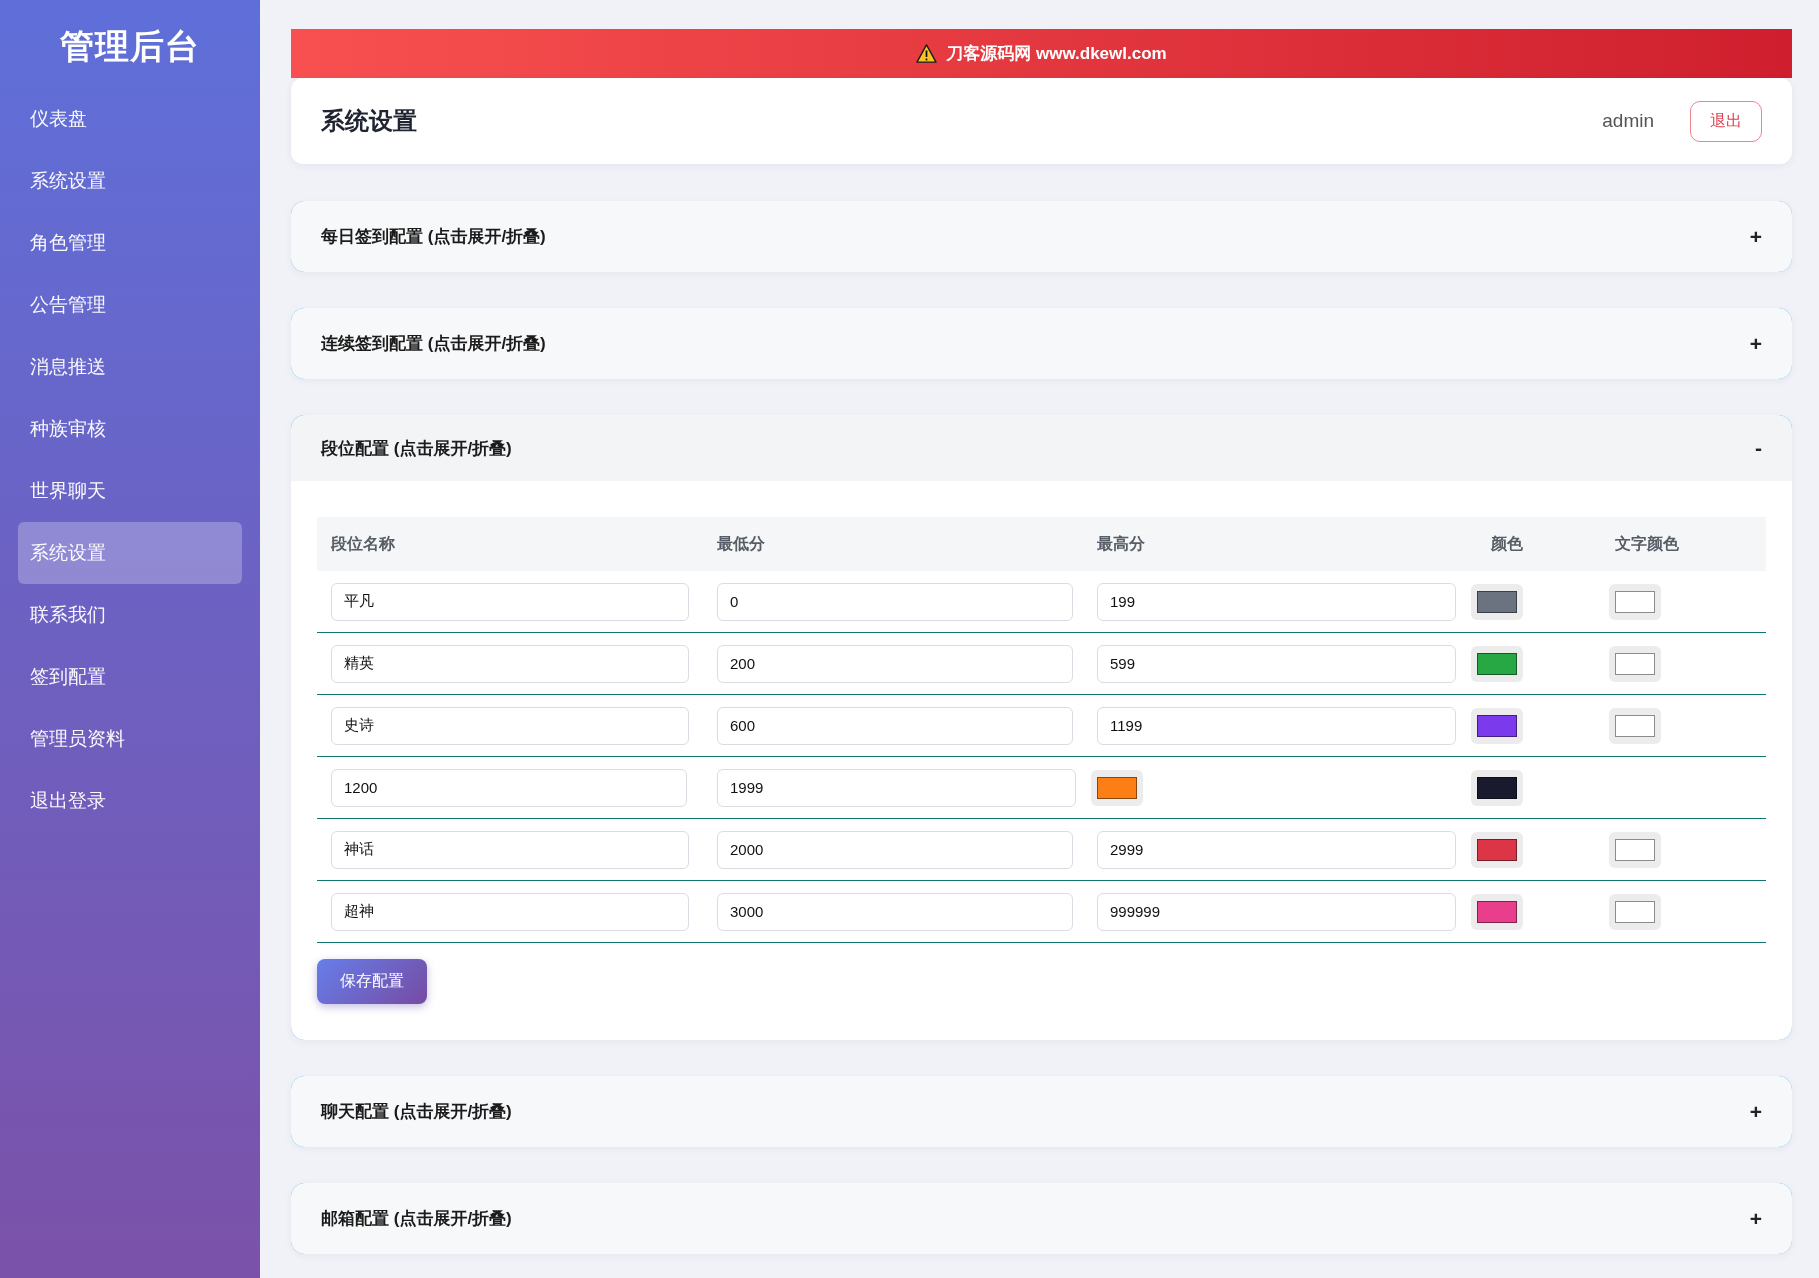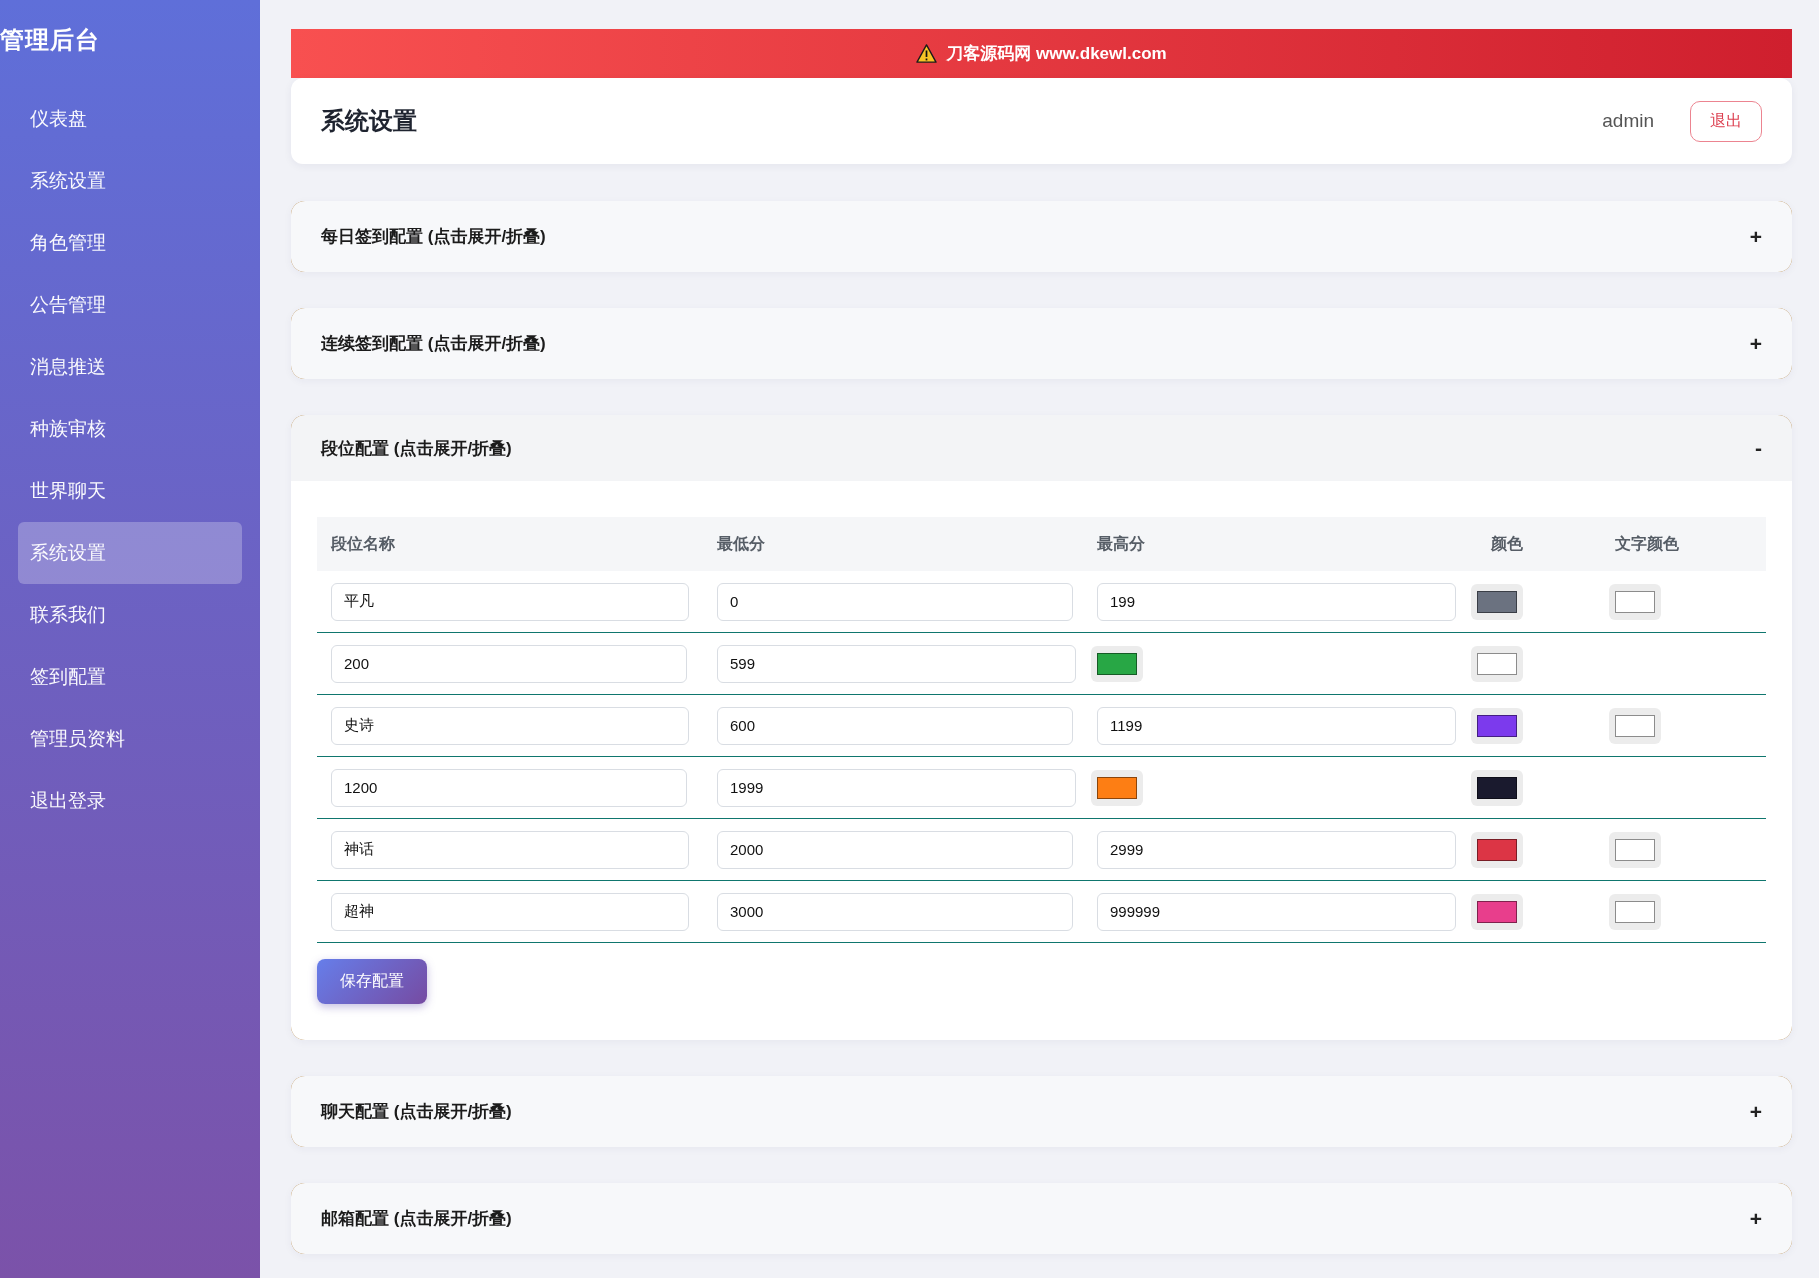--- a/index.html
+++ b/index.html
@@ -9,21 +9,21 @@
     background: #f1f2f7;
     display: flex;
   }
   
   .sidebar {
     width: 260px; height: 1278px; flex: 0 0 260px;
     background: linear-gradient(180deg, #5f6fd9 0%, #7b52a9 100%);
     color: #fff;
   }
   .sidebar-title {
-    text-align: left; font-size: 24px; font-weight: bold;
+    text-align: center; font-size: 34px; font-weight: bold;
     padding-top: 24px; height: 88px; letter-spacing: 1px;
   }
   .nav-item {
     margin: 0 18px; height: 62px; display: flex; align-items: center;
     padding-left: 12px; border-radius: 6px; cursor: pointer;
     font-size: 19px; color: rgba(255,255,255,0.96);
   }
   .nav-item.active { background: rgba(255,255,255,0.25); }
   
   .main { flex: 1; padding: 29px 27px 0 31px; }
@@ -42,21 +42,21 @@
   .header-right { display: flex; align-items: center; gap: 36px; }
   .username { font-size: 19px; color: #555; }
   .logout-btn {
     background: #fff; color: #dc3d4e; border: 1px solid #ec8490;
     border-radius: 10px; padding: 9px 19px; font-size: 16px; cursor: pointer;
     font-family: inherit;
   }
   
   .section-card {
     border-radius: 14px; box-shadow: 0 2px 8px rgba(30,40,90,0.05);
-    margin-bottom: 36px; overflow: hidden; background: #a16207;
+    margin-bottom: 36px; overflow: hidden; background: #0ea5e9;
   }
   .section-header {
     height: 71px; display: flex; align-items: center; justify-content: space-between;
     padding: 0 30px; cursor: pointer; background: #f7f8fa;
   }
   .section-card.expanded .section-header { height: 66px; background: #f3f4f6; }
   .section-title { font-size: 17px; font-weight: bold; color: #1b1b1b; }
   .section-toggle { font-size: 21px; font-weight: bold; color: #222; }
   .section-body { background: #fff; padding: 36px 26px 36px; }
   
@@ -211,20 +211,23 @@
       </div>
     </div>
     <div class="cell c5 swcell">
       <div class="swatch">
         <div class="sw-inner" style="background: rgb(255, 255, 255);"></div>
       </div>
     </div>
   </div>
 
   <div class="trow">
+    <div class="cell c1">
+      <input class="tinput w1" value="精英" style="">
+    </div>
     <div class="cell c2">
       <input class="tinput w2" value="200" style="">
     </div>
     <div class="cell c3">
       <input class="tinput w3" value="599" style="">
     </div>
     <div class="cell c4 swcell">
       <div class="swatch">
         <div class="sw-inner" style="background: rgb(40, 167, 69);"></div>
       </div>

